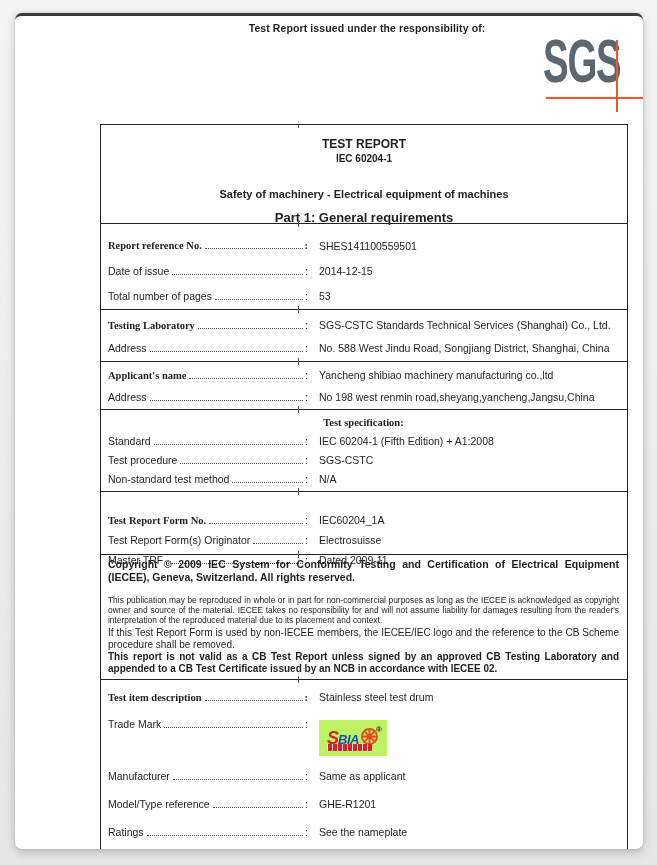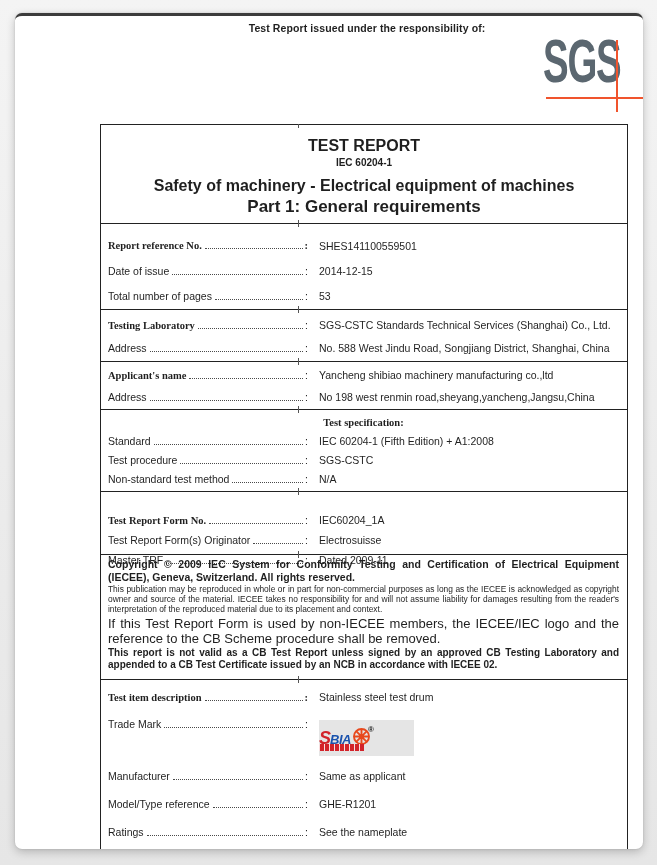--- a/index.html
+++ b/index.html
@@ -26,51 +26,51 @@
   .sgs-hline { position:absolute; left:531px; top:81px; width:97px; height:2px; background:#f0542d; }
   
   .rpt { position:absolute; left:85px; top:108px; width:528px; height:728px;
     border:1px solid #222; border-bottom:none; font-size:10.5px; }
   .sec { position:relative; border-top:1px solid #222; }
   .sec:first-child { border-top:none; }
   .sec::before { content:""; position:absolute; left:197px; top:-4px; width:1px; height:7px; background:#555; }
   .sec:first-child::before { top:-1px; height:4px; }
   
   .sec-title { height:98px; text-align:center; padding-top:12px; font-weight:bold; }
-  .t1 { font-size:16px; }
+  .t1 { font-size:12px; }
   .t2 { font-size:10px; margin-top:2px; }
-  .t3 { font-size:16px; margin-top:9px; }
-  .t4 { font-size:17px; margin-top:2px; }
+  .t3 { font-size:11px; margin-top:24px; }
+  .t4 { font-size:13px; margin-top:10px; }
   
   .row { display:flex; align-items:center; padding:0 8px 0 7px; }
   .lblwrap { display:flex; align-items:baseline; width:200px; flex-shrink:0; }
   .lblwrap.wide { width:auto; }
   .lbl { white-space:nowrap; }
   .b { font-weight:bold;font-family:Liberation Serif, serif; }
   .leader { flex:1; border-bottom:1.5px dotted #4a4a4a; margin:0 2px 2px 3px; min-width:6px; }
   .colon { flex-shrink:0; }
   .val { flex:1; padding-left:11px; white-space:nowrap; }
   .sec-ref { height:86px; padding-top:9px; } .sec-ref .row { height:25px; }
   .sec-lab { height:52px; padding-top:3px; } .sec-lab .row { height:23px; }
   .sec-app { height:48px; padding-top:2px; } .sec-app .row { height:22px; }
   .sec-spec { height:82px; padding-top:3px; } .sec-spec .row { height:19px; }
   .sec-spec .row.head { height:18px;justify-content:center; }
   .sec-form { height:63px; padding-top:18px; } .sec-form .row { height:20px; }
   
   .sec-copy { height:125px; padding:3px 8px 0 7px; }
   .cp-head { font-weight:bold; font-size:10.5px; line-height:1.25; text-align:justify; }
-  .cp-small { font-size:8.4px; line-height:1.16; text-align:justify; margin-top:1px; }
-  .cp-body { font-size:13px; line-height:1.2; margin-top:1px; text-align:justify; }
+  .cp-small { font-size:8.4px; line-height:1.16; text-align:justify; margin-top:12px; }
+  .cp-body { font-size:10px; line-height:1.2; margin-top:1px; text-align:justify; }
   .cp-note { font-weight:bold; font-size:10px; line-height:1.25; text-align:justify; }
   
   .sec-item .row { height:28px; }
   .sec-item .row.first { height:30px; padding-top:4px; }
   .row.trade { height:52px; align-items:flex-start; padding-top:8px; }
-  .logo-box { position:relative; width:95px; height:36px; background:#e5e5e5;
-    margin:2px 0 0 11px; display:flex; align-items:center; }
+  .logo-box { position:relative; width:68px; height:36px; background:#bef264;
+    margin:2px 0 0 11px; display:flex; align-items:center; justify-content:center; }
   .logo-inner { position:relative; display:flex; align-items:center; }
   .brand { font-style:italic; font-weight:bold; color:#1a52ad; line-height:1; }
   .brand-s { font-size:18px; color:#d2232a; margin-right:-1px; }
   .brand-rest { font-size:13px; letter-spacing:-.5px; }
   .banner { position:absolute; left:0; top:15px; width:45px; height:7px; background:#d2232a;
     background-image:repeating-linear-gradient(90deg, rgba(255,255,255,.85) 0 1px, transparent 1px 5px); }
   .wheel { margin-left:1px; margin-top:-3px; }
   .reg { position:absolute; top:-4px; right:-3px; font-size:8px; color:#111; font-weight:bold; }
 </style>
 </head>

